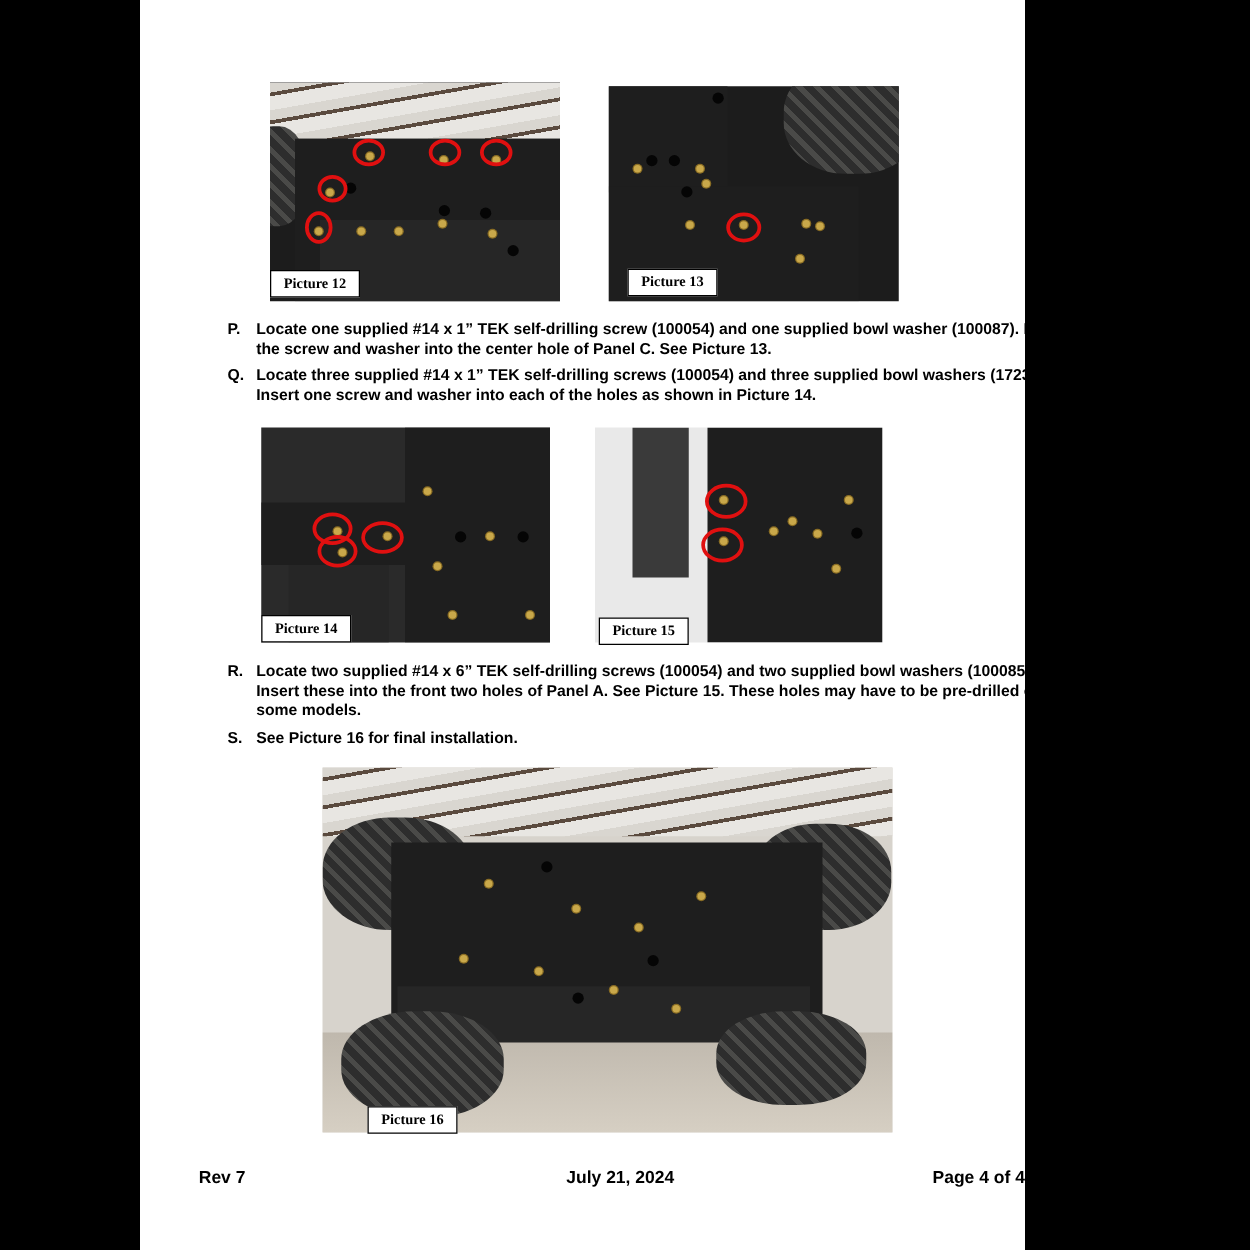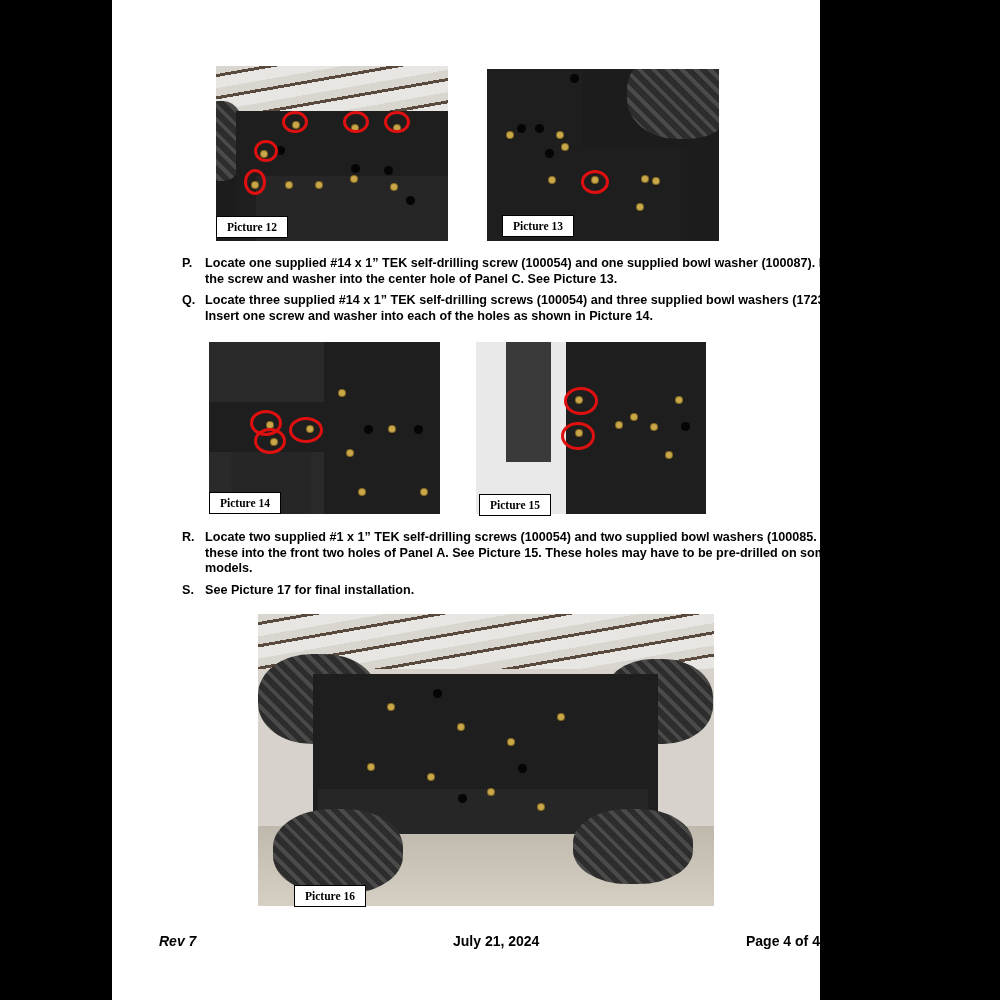--- a/index.html
+++ b/index.html
@@ -111,25 +111,25 @@
     <div class="bolt" style="left:200px;top:55px;"></div>
     <div class="bolt" style="left:190px;top:110px;"></div>
     <div class="hole" style="left:205px;top:80px;"></div>
     <div class="circle" style="left:88px;top:45px;width:34px;height:28px;"></div>
     <div class="circle" style="left:85px;top:80px;width:34px;height:28px;"></div>
   </div>
   <div class="caption" style="left:367px;top:494px;width:72px;height:22px;">Picture 15</div>
 
   <div class="step" style="top:530px;">
     <span class="letter">R.</span>
-    <span class="text">Locate two supplied #1 x 1” TEK self-drilling screws (100054) and two supplied bowl washers (100085. Insert these into the front two holes of Panel A. See Picture 15. These holes may have to be pre-drilled on some models.</span>
+    <span class="text">Locate two supplied #14 x 6” TEK self-drilling screws (100054) and two supplied bowl washers (100085. Insert these into the front two holes of Panel A. See Picture 15. These holes may have to be pre-drilled on some models.</span>
   </div>
   <div class="step" style="top:583px;">
     <span class="letter">S.</span>
-    <span class="text">See Picture 17 for final installation.</span>
+    <span class="text">See Picture 16 for final installation.</span>
   </div>
 
   <div class="photo" style="left:146px;top:614px;width:456px;height:292px;background:#d7d3cc;">
     <div class="ceiling" style="height:55px;"></div>
     <div class="floor" style="height:80px;"></div>
     <div class="tire" style="left:0;top:40px;width:120px;height:90px;"></div>
     <div class="tire" style="left:345px;top:45px;width:110px;height:85px;"></div>
     <div class="plate" style="left:55px;top:60px;width:345px;height:140px;"></div>
     <div class="plate2" style="left:60px;top:175px;width:330px;height:45px;"></div>
     <div class="tire" style="left:15px;top:195px;width:130px;height:85px;"></div>
@@ -141,16 +141,16 @@
     <div class="bolt" style="left:170px;top:160px;"></div>
     <div class="bolt" style="left:230px;top:175px;"></div>
     <div class="bolt" style="left:280px;top:190px;"></div>
     <div class="bolt" style="left:110px;top:150px;"></div>
     <div class="hole" style="left:175px;top:75px;"></div>
     <div class="hole" style="left:200px;top:180px;"></div>
     <div class="hole" style="left:260px;top:150px;"></div>
   </div>
   <div class="caption" style="left:146px;top:885px;width:72px;height:22px;margin-left:36px;">Picture 16</div>
 
-  <div class="footer" style="left:47px;font-style:italic;">Rev 7</div>
+  <div class="footer" style="left:47px;">Rev 7</div>
   <div class="footer" style="left:341px;">July 21, 2024</div>
   <div class="footer" style="left:634px;">Page 4 of 4</div>
 </div>
 
 </body></html>

